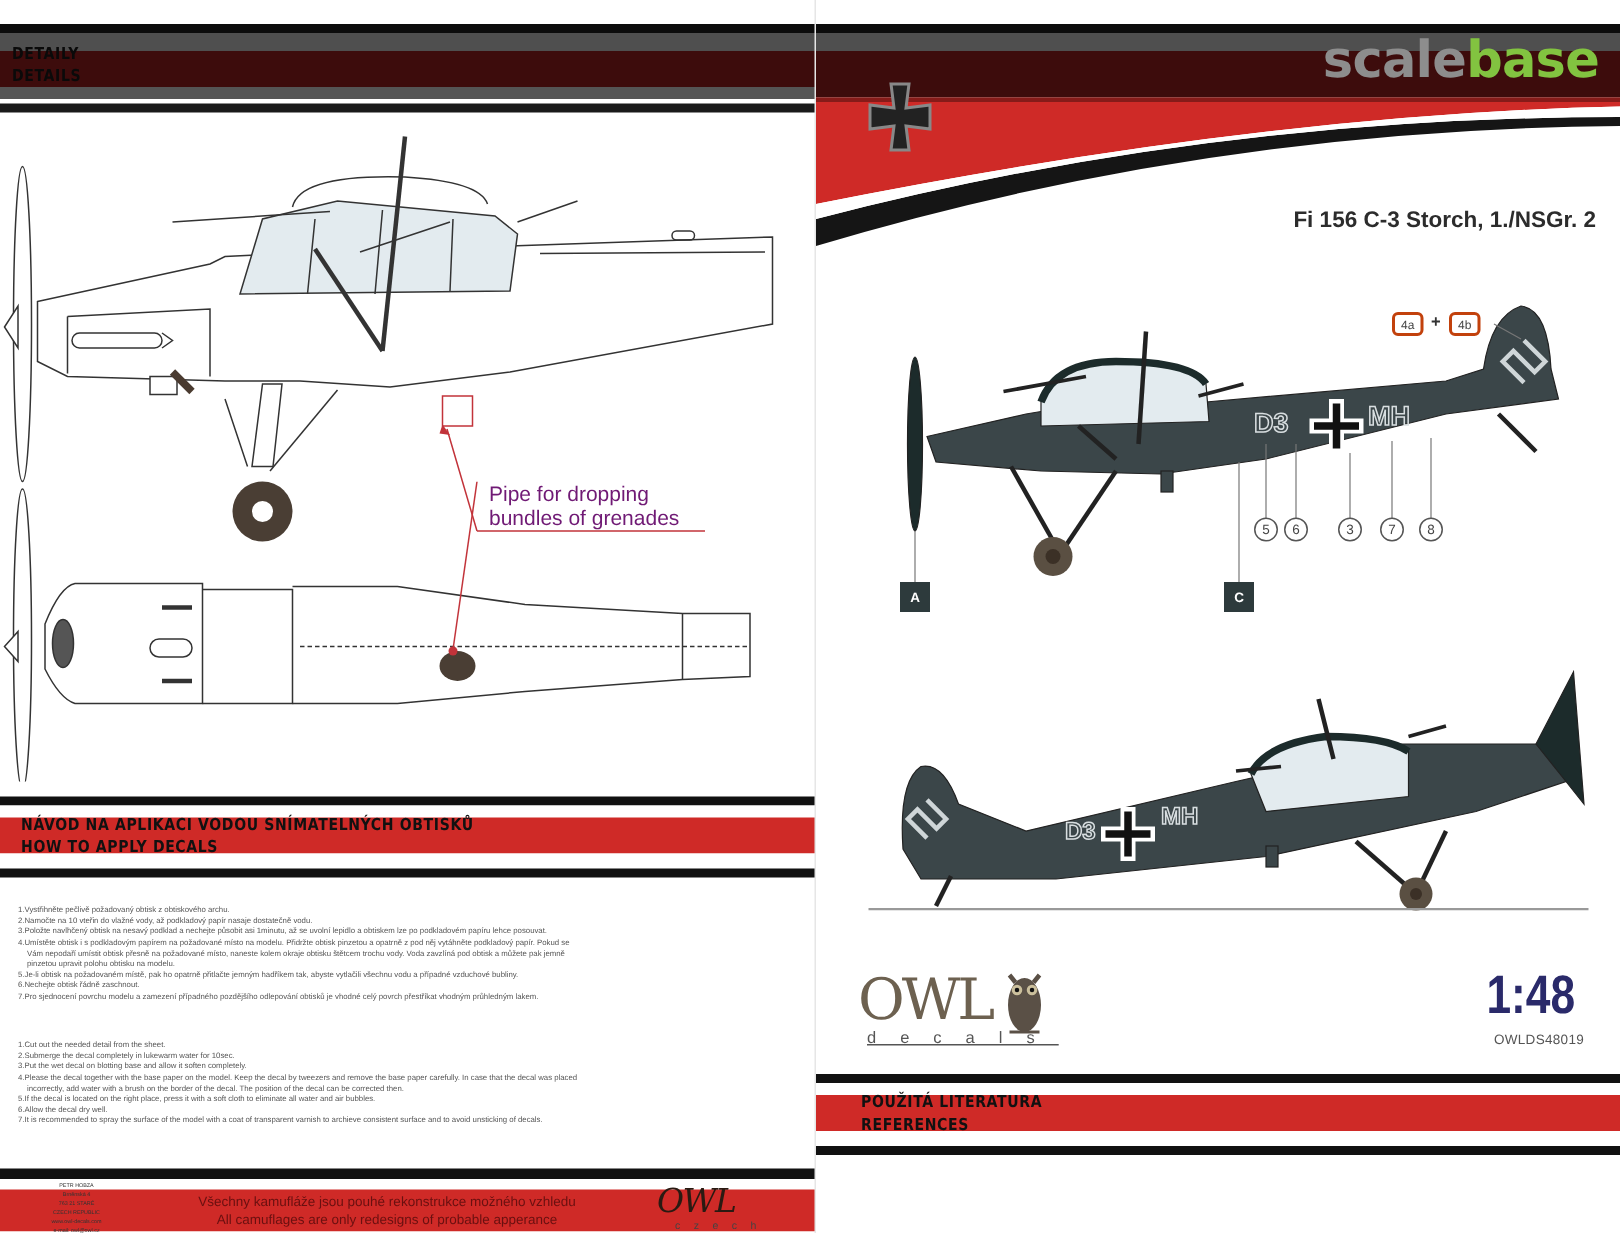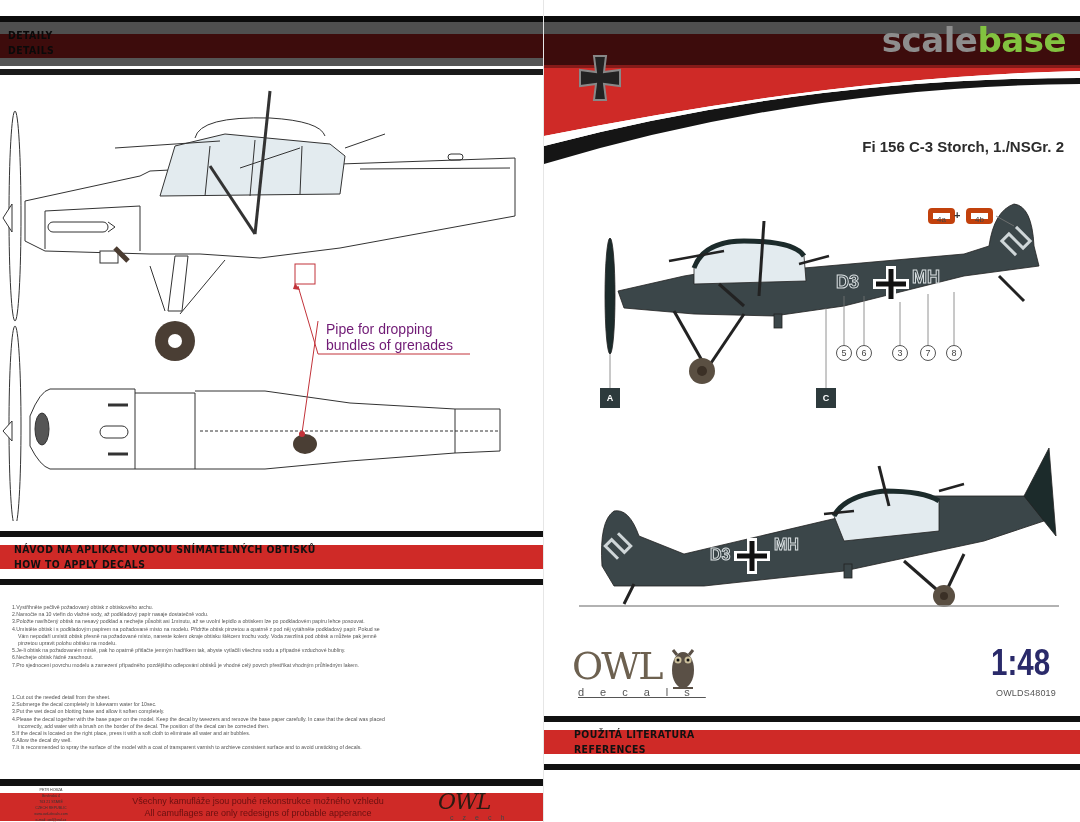--- a/index.html
+++ b/index.html
@@ -67,21 +67,21 @@
   .aircraft-title { position: absolute; right: 16px; top: 122px; font-weight: bold; font-size: 15px; color: #2c2c2c; }
 
   .scale { position: absolute; right: 30px; top: 626px; font-family: "Liberation Sans", sans-serif; font-weight: bold; font-size: 36px; color: #2a2a6a; transform: scaleX(0.82); transform-origin: right center; }
   .code { position: absolute; right: 24px; top: 672px; font-size: 9px; color: #555; letter-spacing: 0.2px; }
 
   .owl-decals { position: absolute; left: 28px; top: 628px; }
   .owl-decals .w { font-family: "DejaVu Serif", serif; font-size: 38px; color: #6d6150; letter-spacing: -2px; }
   .owl-decals .s { font-size: 11px; letter-spacing: 16px; color: #555; margin-left: 6px; margin-top: -2px; text-decoration: underline; }
 
   .callout-num { position: absolute; width: 16px; height: 16px; border: 1px solid #555; border-radius: 50%; font-size: 9px; text-align: center; line-height: 14px; color: #444; background: #fff; }
-  .callout-box { position: absolute; height: 16px; border: 5px solid #c2410c; border-radius: 4px; font-size: 8px; text-align: center; line-height: 14px; color: #444; background: #fff; padding: 0 4px; }
+  .callout-box { position: absolute; height: 16px; border: 2px solid #c2410c; border-radius: 4px; font-size: 8px; text-align: center; line-height: 14px; color: #444; background: #fff; padding: 0 4px; }
   .callout-plus { position: absolute; font-size: 11px; font-weight: bold; color: #333; }
   .view-tag { position: absolute; width: 20px; height: 20px; background: #2d3a3c; color: #fff; font-size: 9px; font-weight: bold; text-align: center; line-height: 20px; }
 </style>
 </head>
 <body>
 
 <div class="page page-left">
   <div class="top-black"></div>
   <div class="top-grey"></div>
   <div class="top-maroon"></div>

